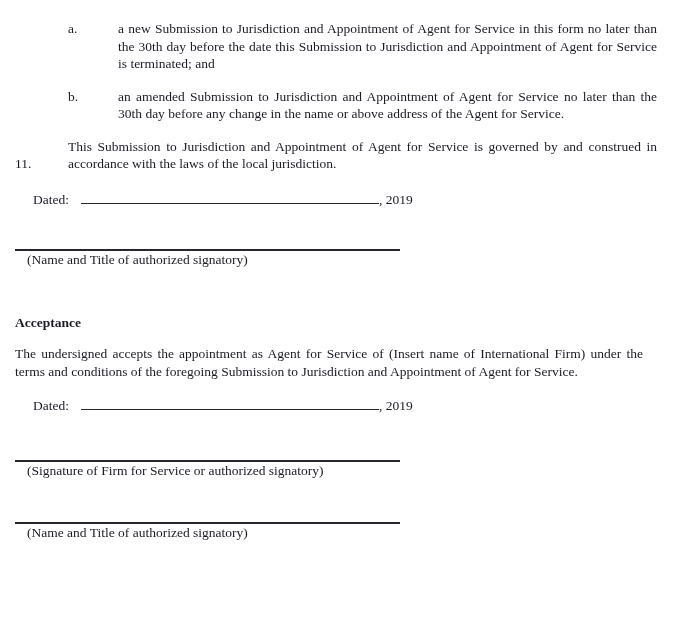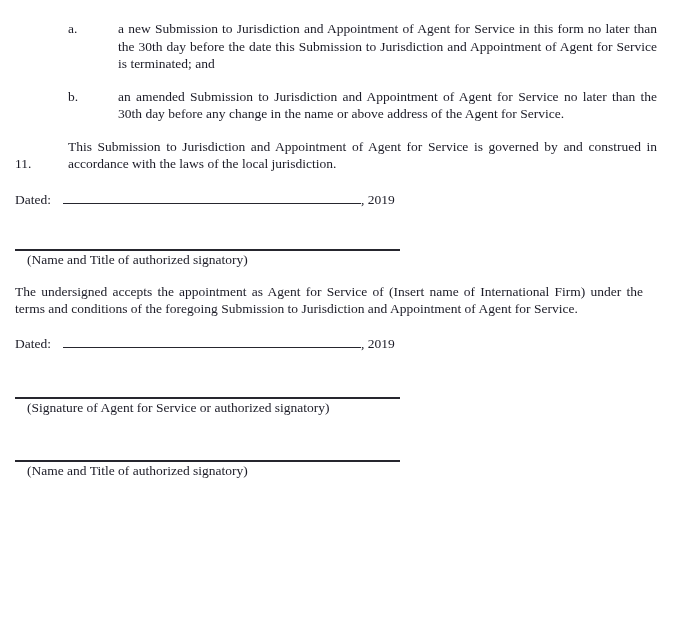--- a/index.html
+++ b/index.html
@@ -42,20 +42,21 @@
   .li-b  { margin-top: 15px; }
   .li-11 { margin-top: 15px; align-items: flex-end; }
   .li-11 .marker {
     flex: none;
     width: 53px;
     margin-left: 0;
   }
   
   .dated-row {
     white-space: nowrap;
+    margin-left: 18px;
   }
   .dated-1 { margin-top: 18px; }
   .dated-2 { margin-top: 17px; }
   .date-fill {
     display: inline-block;
     width: 298px;
     margin-left: 12px;
     border-bottom: 1.6px solid #26262e;
   }
   
@@ -107,30 +108,31 @@
   <div class="dated-row dated-1">
     <span>Dated:</span><span class="date-fill"></span><span>, 2019</span>
   </div>
 
 
   <div class="sig-block sig-2">
     <div class="sig-line"></div>
     <div class="sig-caption">(Name and Title of authorized signatory)</div>
   </div>
 
+  <h3 class="acceptance-heading">Acceptance</h3>
 
   <p class="acceptance-body">The undersigned accepts the appointment as Agent for Service of (Insert name of International Firm) under the terms and conditions of the foregoing Submission to Jurisdiction and Appointment of Agent for Service.</p>
 
   <div class="dated-row dated-2">
     <span>Dated:</span><span class="date-fill"></span><span>, 2019</span>
   </div>
 
   <div class="sig-block sig-3">
     <div class="sig-line"></div>
-    <div class="sig-caption">(Signature of Agent for Service or authorized signatory)</div>
+    <div class="sig-caption">(Signature of Firm for Service or authorized signatory)</div>
   </div>
 
   <div class="sig-block sig-4">
     <div class="sig-line"></div>
     <div class="sig-caption">(Name and Title of authorized signatory)</div>
   </div>
 
 </div>
 
 </body></html>

